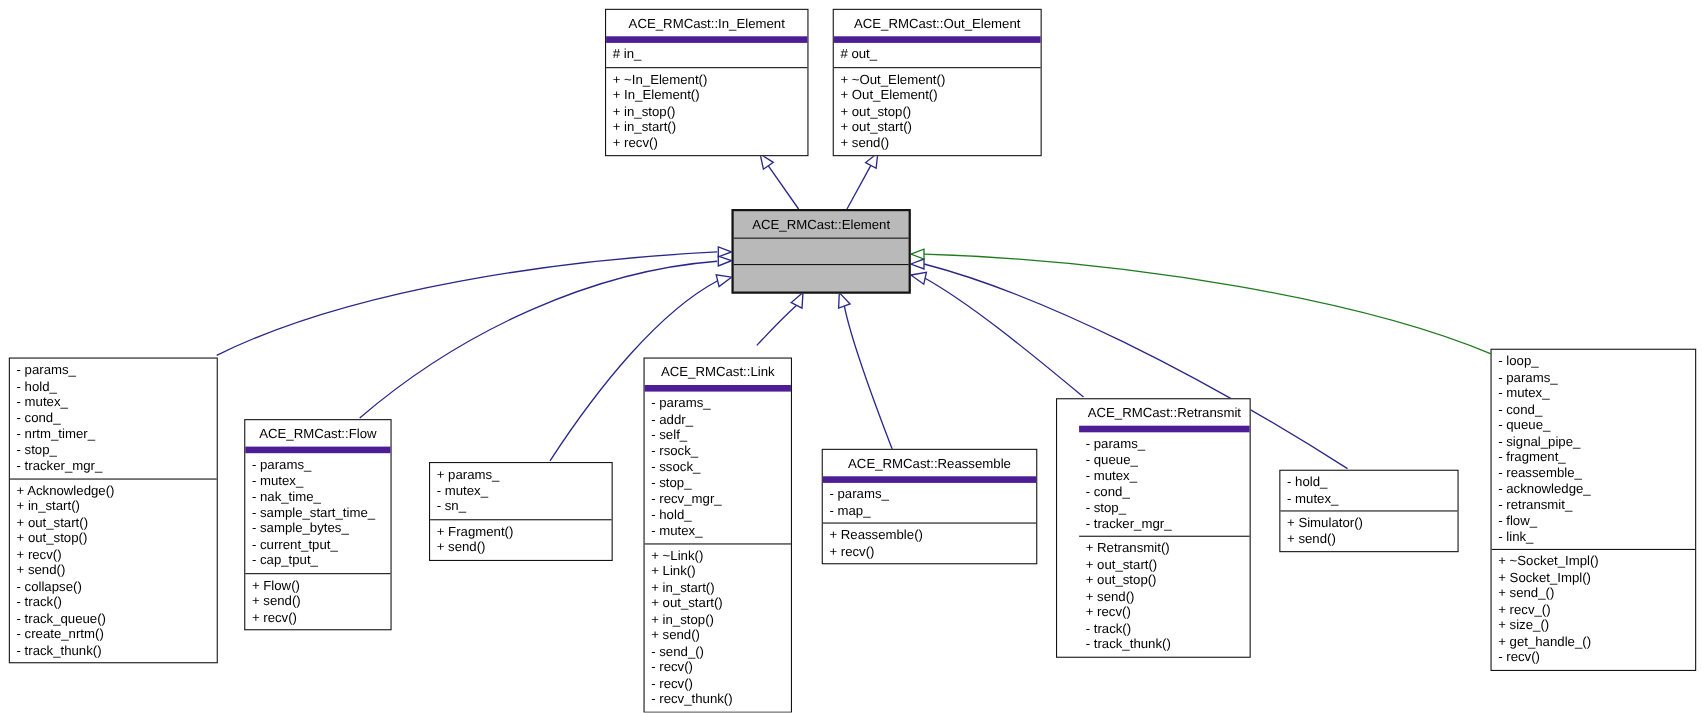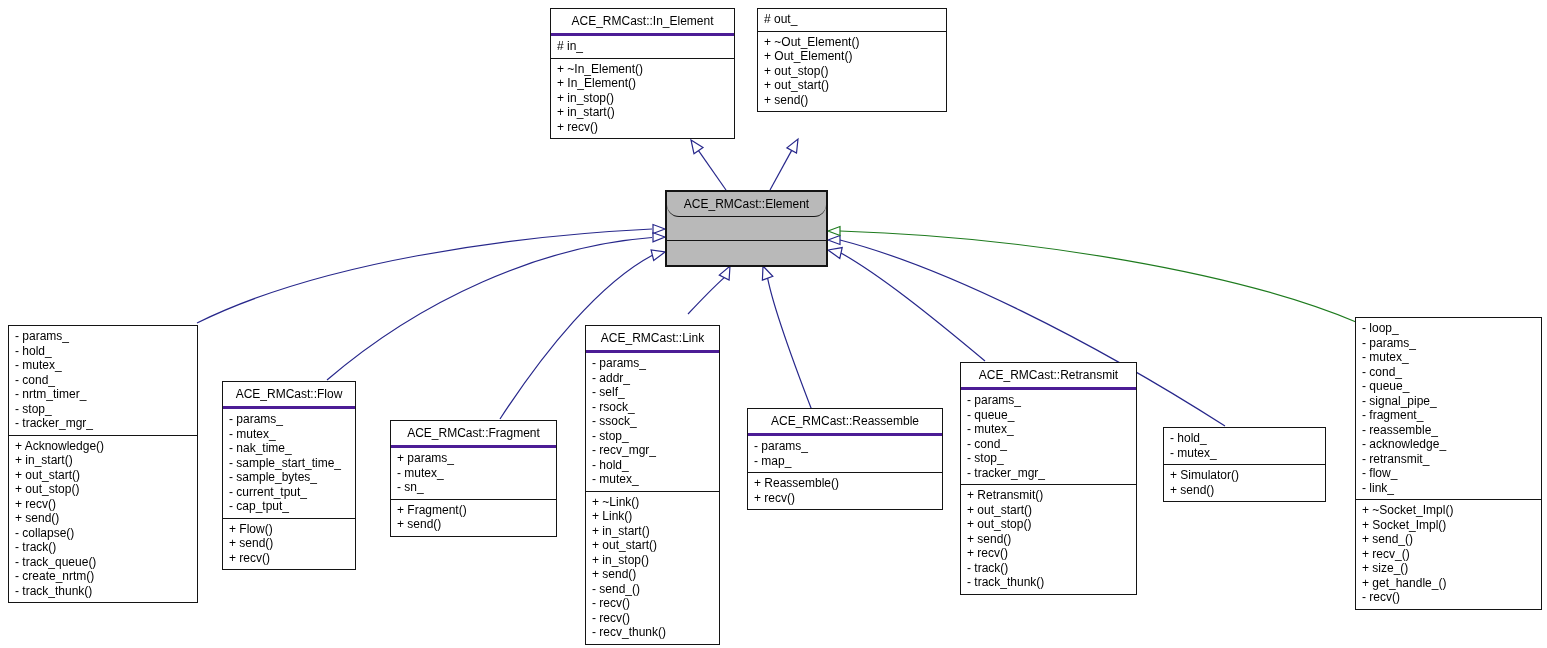--- a/index.html
+++ b/index.html
@@ -17,29 +17,29 @@
   .uml-box {
     position: absolute;
     background: #ffffff;
     border: 1px solid #141414;
     box-sizing: border-box;
     cursor: pointer;
   }
   .uml-title {
     text-align: center;
     padding: 5px 6px 4px 6px;
-    border-bottom: 3px solid #4c1d95;
+    border-bottom: 6px solid #4c1d95;
     white-space: nowrap;
     line-height: 15px;
   }
   .uml-attrs { padding: 3px 6px 4px 6px; border-bottom: 1px solid #141414; }
   .uml-methods { padding: 3px 6px 4px 6px; }
   .uml-member { line-height: 14.5px; white-space: nowrap; }
   .uml-box.highlight { background: #b9b9b9; border: 2px solid #141414; }
-  .uml-box.highlight .uml-title { border-bottom: 1px solid #141414; border-radius: 12px; }
+  .uml-box.highlight .uml-title { border-bottom: 1px solid #141414; }
   .uml-box.highlight .uml-attrs { min-height: 16px; }
   .uml-box.highlight .uml-methods { min-height: 17px; }
   svg path { fill: none; stroke-width: 1.2; }
   svg polygon { stroke-width: 1.2; fill: #ffffff; }
 </style>
 </head>
 <body>
 
 <div class="canvas">
 
@@ -104,20 +104,21 @@
     <div class="uml-methods">
         <div class="uml-member">+ ~In_Element()</div>
         <div class="uml-member">+ In_Element()</div>
         <div class="uml-member">+ in_stop()</div>
         <div class="uml-member">+ in_start()</div>
         <div class="uml-member">+ recv()</div>
       </div>
   </div>
 
   <div class="uml-box" style="left:757px; top:8px; width:190px;">
+    <div class="uml-title">ACE_RMCast::Out_Element</div>
     <div class="uml-attrs">
         <div class="uml-member"># out_</div>
       </div>
     <div class="uml-methods">
         <div class="uml-member">+ ~Out_Element()</div>
         <div class="uml-member">+ Out_Element()</div>
         <div class="uml-member">+ out_stop()</div>
         <div class="uml-member">+ out_start()</div>
         <div class="uml-member">+ send()</div>
       </div>
@@ -166,21 +167,20 @@
         <div class="uml-member">- cap_tput_</div>
       </div>
     <div class="uml-methods">
         <div class="uml-member">+ Flow()</div>
         <div class="uml-member">+ send()</div>
         <div class="uml-member">+ recv()</div>
       </div>
   </div>
 
   <div class="uml-box" style="left:390px; top:420px; width:167px;">
-    <div class="uml-title">ACE_RMCast::Fragment</div>
     <div class="uml-attrs">
         <div class="uml-member">+ params_</div>
         <div class="uml-member">- mutex_</div>
         <div class="uml-member">- sn_</div>
       </div>
     <div class="uml-methods">
         <div class="uml-member">+ Fragment()</div>
         <div class="uml-member">+ send()</div>
       </div>
   </div>
@@ -217,21 +217,21 @@
     <div class="uml-attrs">
         <div class="uml-member">- params_</div>
         <div class="uml-member">- map_</div>
       </div>
     <div class="uml-methods">
         <div class="uml-member">+ Reassemble()</div>
         <div class="uml-member">+ recv()</div>
       </div>
   </div>
 
-  <div class="uml-box" style="left:960px; top:362px; width:177px;">
+  <div class="uml-box" style="left:960px; top:362px; width:177px;padding-left:20px;">
     <div class="uml-title">ACE_RMCast::Retransmit</div>
     <div class="uml-attrs">
         <div class="uml-member">- params_</div>
         <div class="uml-member">- queue_</div>
         <div class="uml-member">- mutex_</div>
         <div class="uml-member">- cond_</div>
         <div class="uml-member">- stop_</div>
         <div class="uml-member">- tracker_mgr_</div>
       </div>
     <div class="uml-methods">

